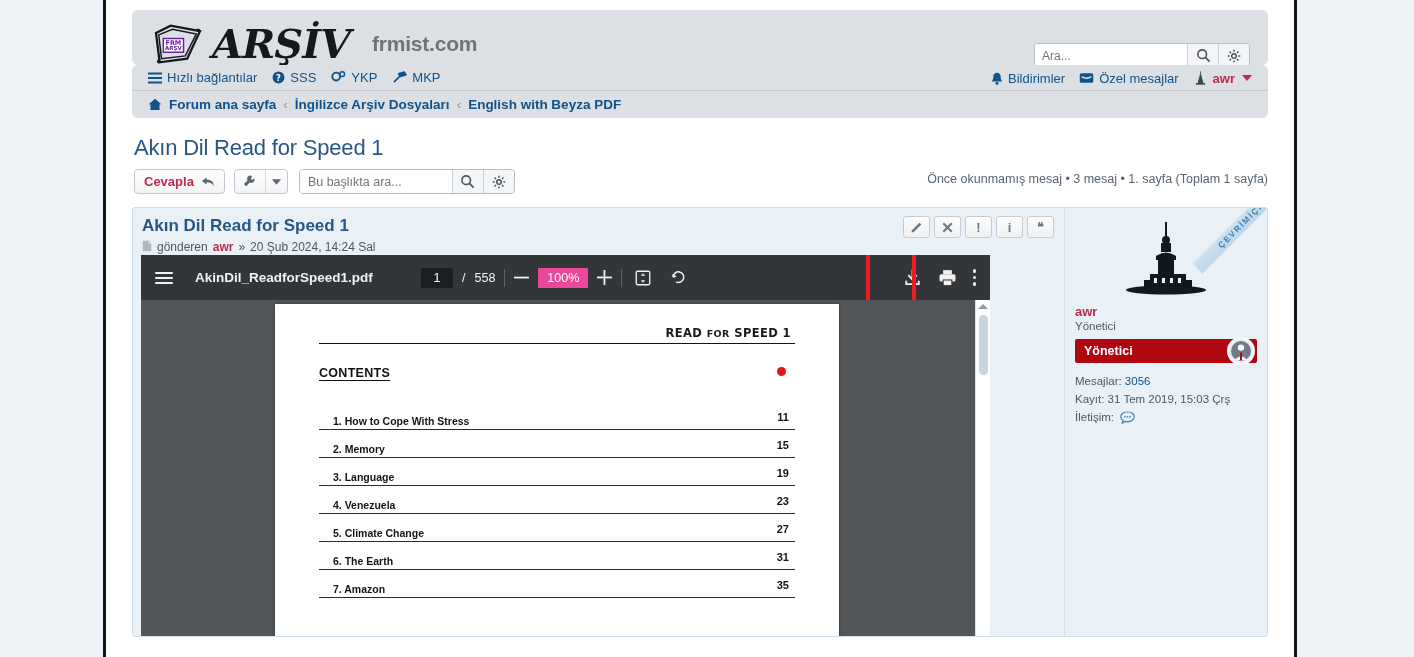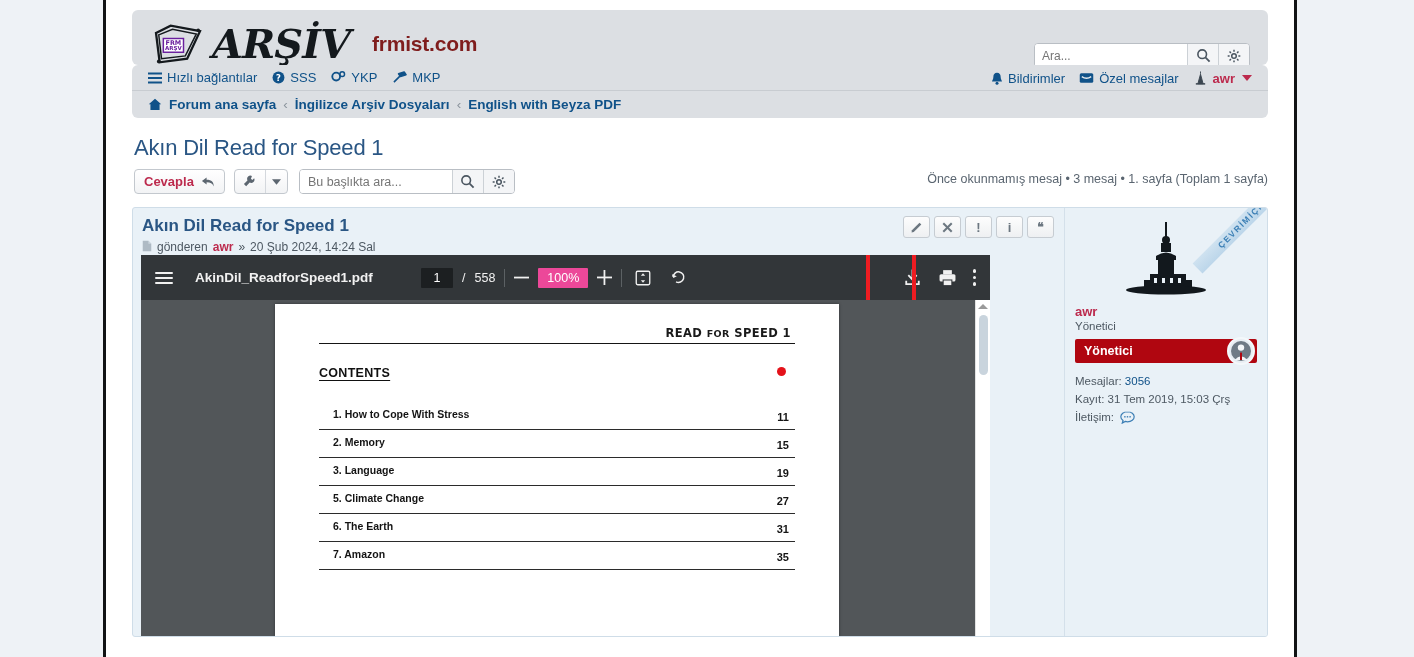--- a/index.html
+++ b/index.html
@@ -59,21 +59,21 @@
     font-weight: 700;
     font-size: 40px;
     color: #14191d;
     letter-spacing: -1px;
     line-height: 1;
     margin-left: -6px;
   }
   .site-domain {
     font-size: 21px;
     font-weight: 700;
-    color: #7f1d1d;
+    color: #737373;
     margin-left: 10px;
     letter-spacing: -0.2px;
   }
   .search-box {
     position: absolute;
     right: 18px;
     top: 33px;
     display: flex;
     height: 25px;
     border: 1px solid #b9bec4;
@@ -384,21 +384,21 @@
     text-underline-offset: 3px;
     letter-spacing: 0.3px;
   }
   .toc { margin-top: 22px; }
   .toc-row {
     position: relative;
     height: 28px;
     border-bottom: 1.2px solid #2b2b2b;
     display: flex;
     align-items: flex-end;
-    padding: 0 6px 9px 14px;
+    padding: 0 6px 2px 14px;
   }
   .toc-title {
     font-size: 10.5px;
     font-weight: 700;
     color: #141414;
   }
   .toc-page {
     position: absolute;
     right: 6px;
     bottom: 6px;
@@ -806,20 +806,24 @@
                   </div>
                   <div class="toc-row">
                     <span class="toc-title">2. Memory</span>
                     <span class="toc-page">15</span>
                   </div>
                   <div class="toc-row">
                     <span class="toc-title">3. Language</span>
                     <span class="toc-page">19</span>
                   </div>
                   <div class="toc-row">
+                    <span class="toc-title">4. Venezuela</span>
+                    <span class="toc-page">23</span>
+                  </div>
+                  <div class="toc-row">
                     <span class="toc-title">5. Climate Change</span>
                     <span class="toc-page">27</span>
                   </div>
                   <div class="toc-row">
                     <span class="toc-title">6. The Earth</span>
                     <span class="toc-page">31</span>
                   </div>
                   <div class="toc-row">
                     <span class="toc-title">7. Amazon</span>
                     <span class="toc-page">35</span>

